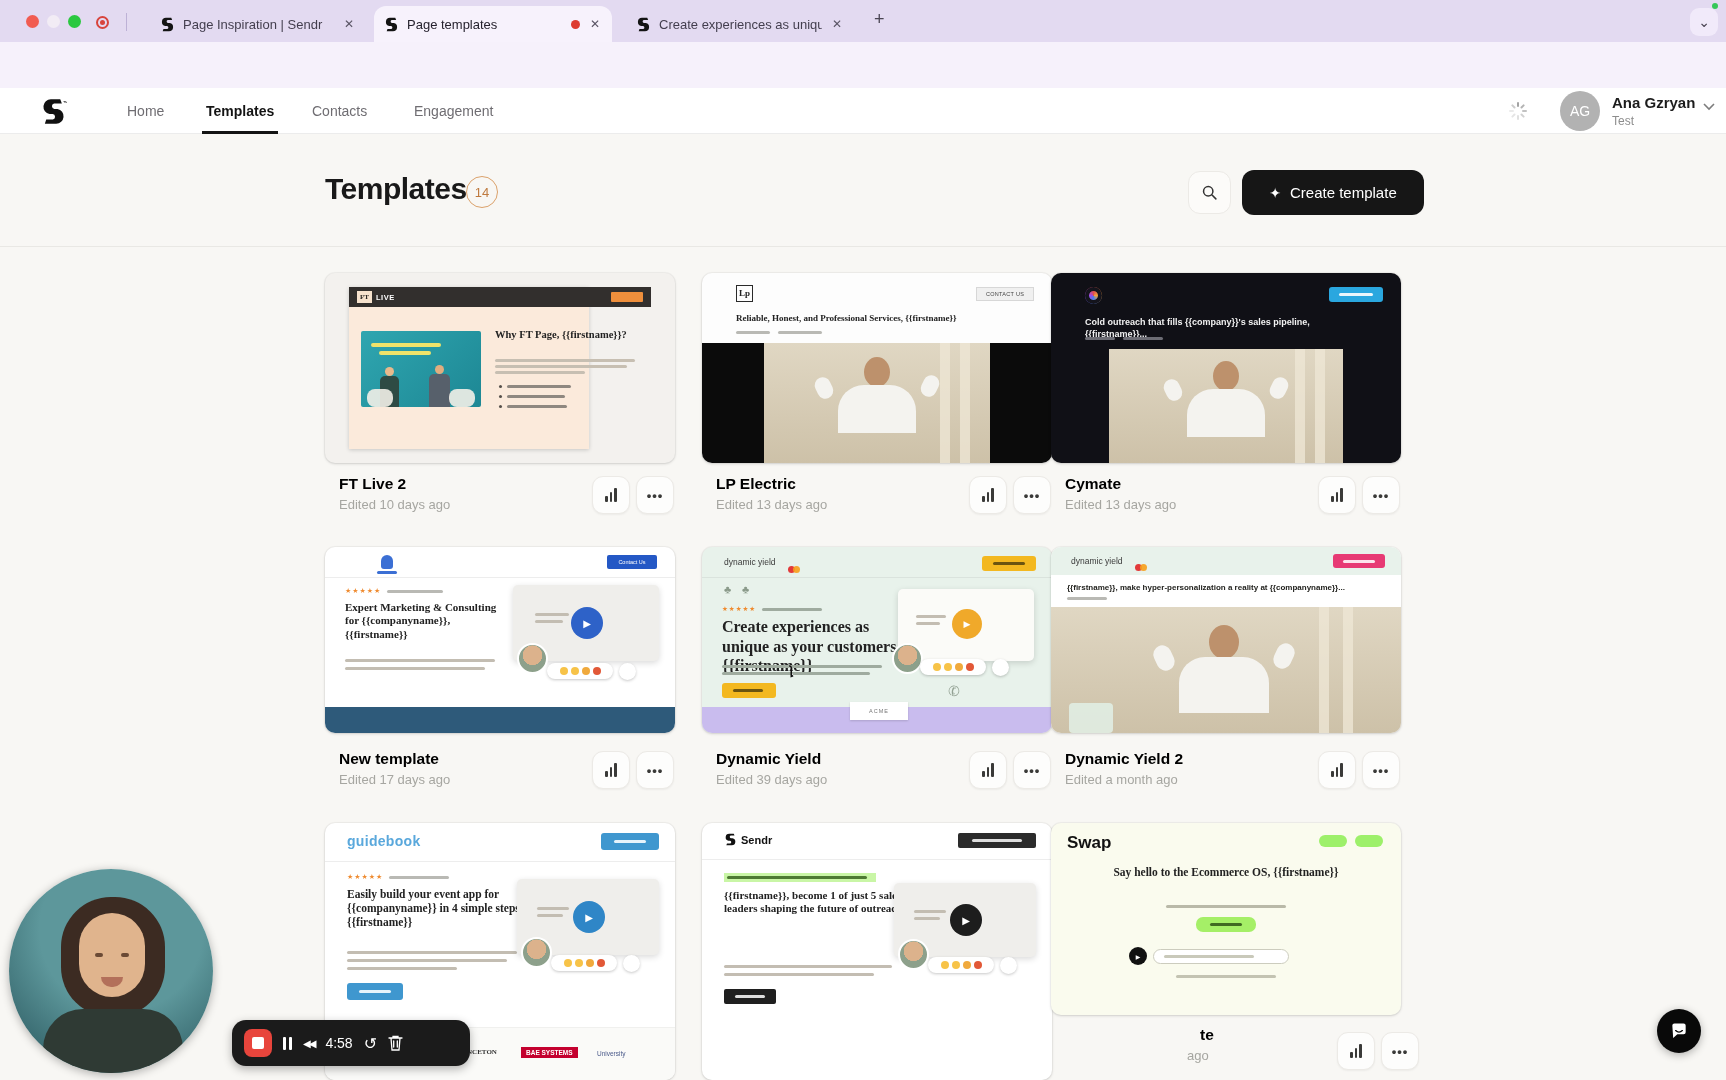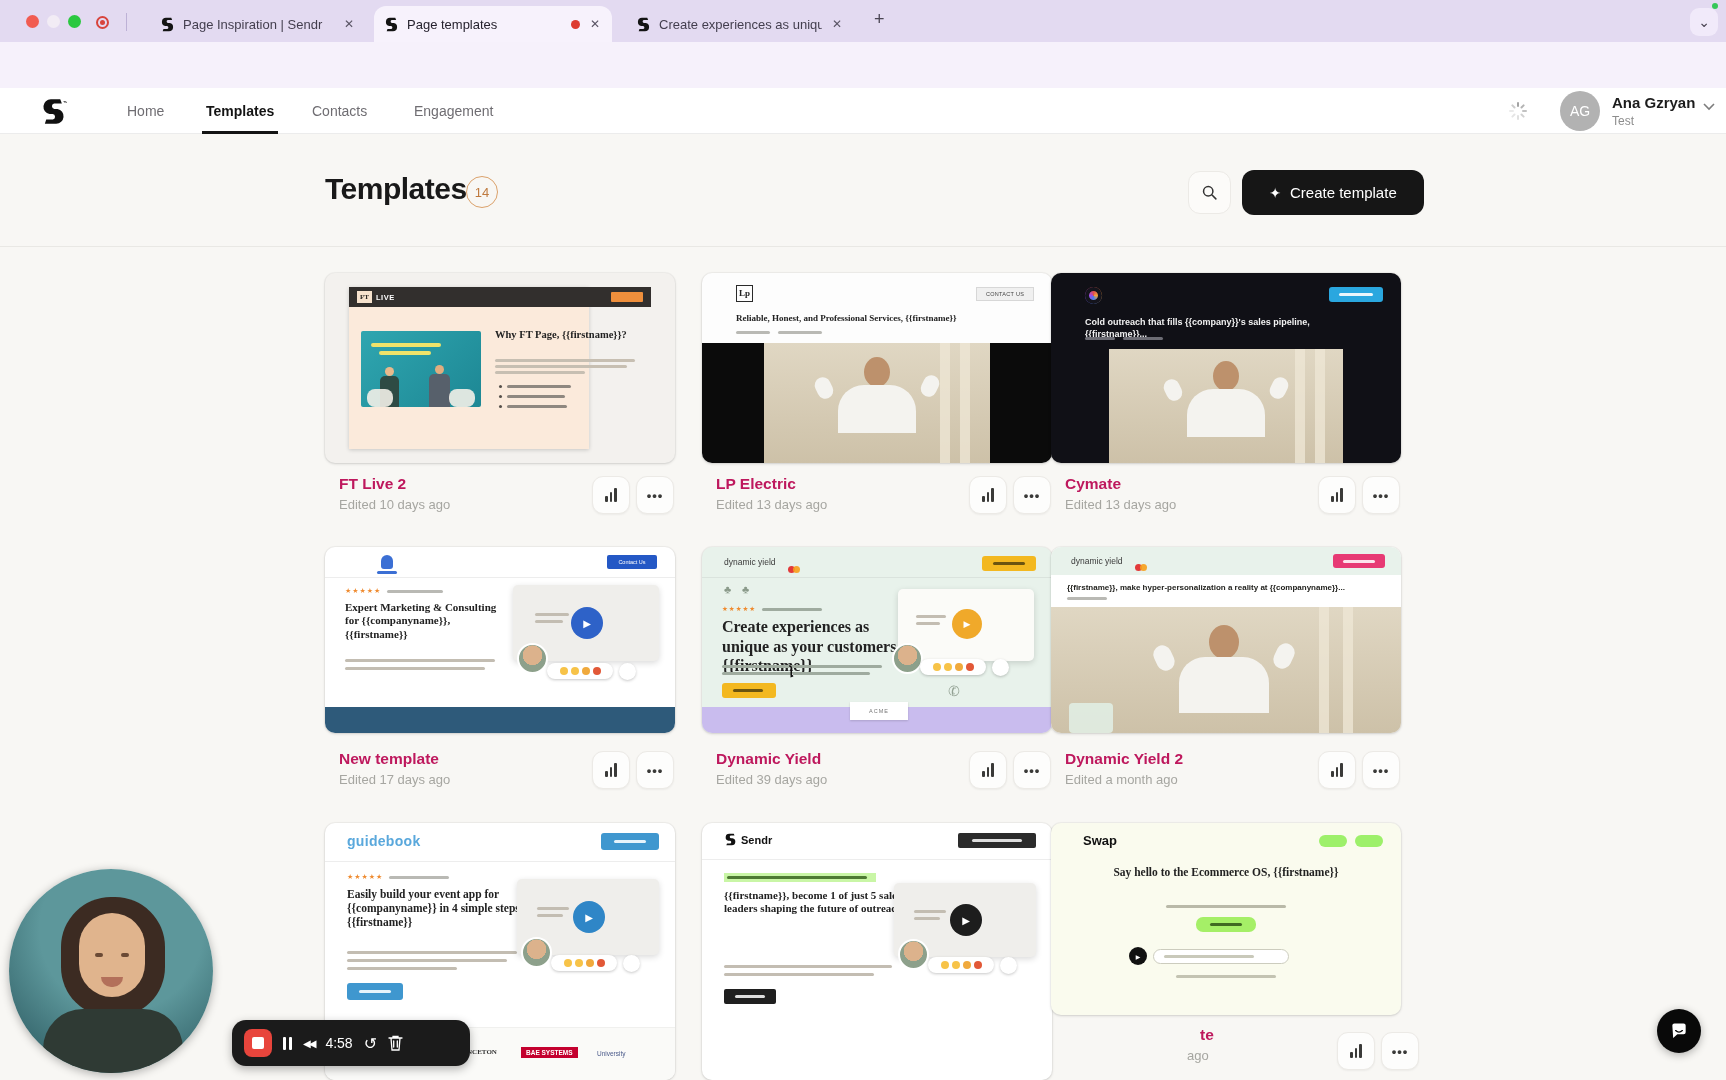--- a/index.html
+++ b/index.html
@@ -61,21 +61,21 @@
   .edot{width:8px;height:8px;border-radius:50%}
   .ecirc{position:absolute;width:17px;height:17px;border-radius:50%;background:#fff;box-shadow:0 1px 3px rgba(0,0,0,.22)}
   .stars{color:#ef8b30;font-size:7px;letter-spacing:1px}
   .manbg{position:absolute;background:linear-gradient(#e0d7c3,#cdc1a8);overflow:hidden}
   .manhead{position:absolute;width:26px;height:30px;border-radius:50%;background:#bd916c}
   .manbody{position:absolute;width:78px;height:48px;border-radius:26px 26px 0 0;background:#f4f3ef}
   .winbar{position:absolute;width:10px;background:#eee6d4;opacity:.8}
 
   
   .cfoot{position:absolute;width:350px;height:52px}
-  .cname{position:absolute;left:14px;top:2px;font-size:15.5px;font-weight:bold;color:#be185d}
+  .cname{position:absolute;left:14px;top:2px;font-size:15.5px;font-weight:bold;color:#000000}
   .cmeta{position:absolute;left:14px;top:24px;font-size:13px;color:#a6a6a1}
   .tbtn{position:absolute;top:3px;width:38px;height:38px;border-radius:11px;background:#fdfdfc;border:1px solid #eceae6;
         box-sizing:border-box;display:flex;align-items:center;justify-content:center;box-shadow:0 1px 2px rgba(0,0,0,.05)}
   .bars{display:flex;align-items:flex-end;gap:2px}
   .bars i{width:2.5px;background:#3a3a38;border-radius:1px}
   .edots{font-size:13px;color:#3a3a38;letter-spacing:1px;font-weight:bold}
 
   
   .webcam{position:absolute;left:9px;top:869px;width:204px;height:204px;border-radius:50%;overflow:hidden;
           background:radial-gradient(circle at 55% 30%,#5d979b 0 45%,#38696f 80%);box-shadow:0 2px 10px rgba(0,0,0,.3)}
@@ -456,21 +456,21 @@
     <div class="epill" style="left:226px;top:134px;width:66px;height:16px">
       <i class="edot" style="background:#f7c348"></i>
         <i class="edot" style="background:#f7c348"></i>
         <i class="edot" style="background:#f0a93c"></i>
         <i class="edot" style="background:#e25837"></i>
     </div>
     <i class="ecirc" style="left:298px;top:134px"></i>
   </div>
 
   <div class="tile" style="left:1051px;top:823px;height:192px;background:#fafbee">
-    <span class="abs" style="left:32px;top:10px;font-size:13px;font-weight:bold;color:#111">Swap</span>
+    <span class="abs" style="left:16px;top:10px;font-size:17px;font-weight:bold;color:#111">Swap</span>
     <i class="abs" style="right:54px;top:12px;width:28px;height:12px;background:#9df06a;border-radius:6px"></i>
     <i class="abs" style="right:18px;top:12px;width:28px;height:12px;background:#9df06a;border-radius:6px"></i>
     <div class="abs serif" style="left:60px;top:42px;width:230px;font-size:11.5px;text-align:center">Say hello to the Ecommerce OS, {{firstname}}</div>
     <i class="ln" style="left:115px;top:82px;width:120px;background:#b9b9a8"></i>
     <i class="abs" style="left:145px;top:94px;width:60px;height:15px;background:#a5ef67;border-radius:7px">
         <i class="ln" style="left:14px;top:6px;width:32px;height:3px;background:#3f6a22"></i>
       </i>
     <div class="playc" style="left:78px;top:124px;width:18px;height:18px;background:#111;font-size:6px">
         <span>▶</span>
       </div>

